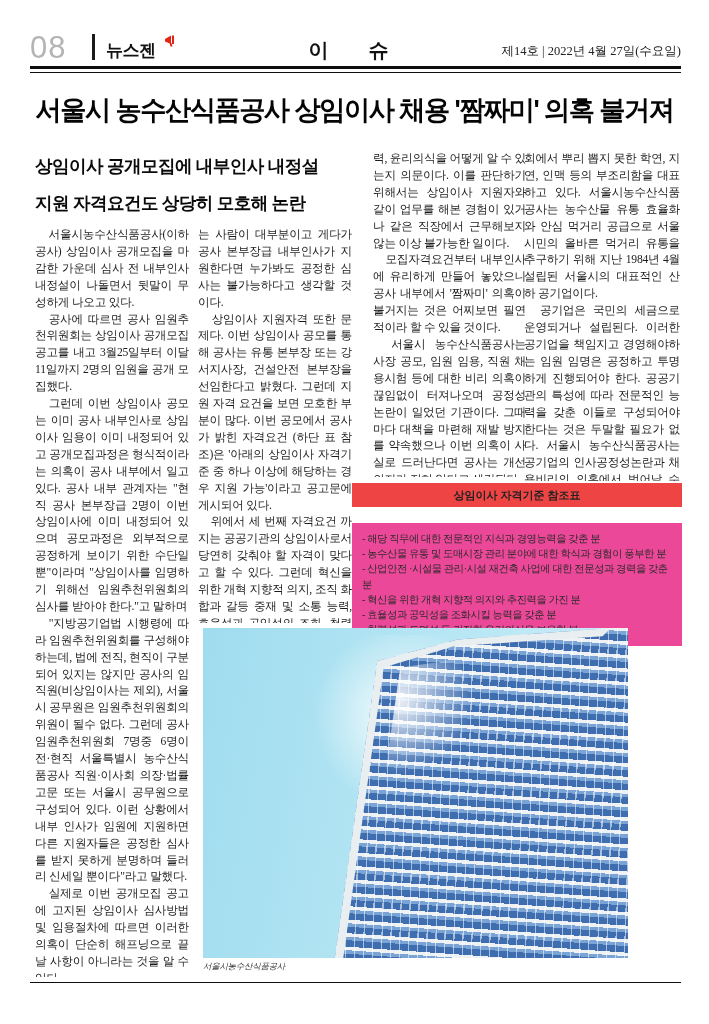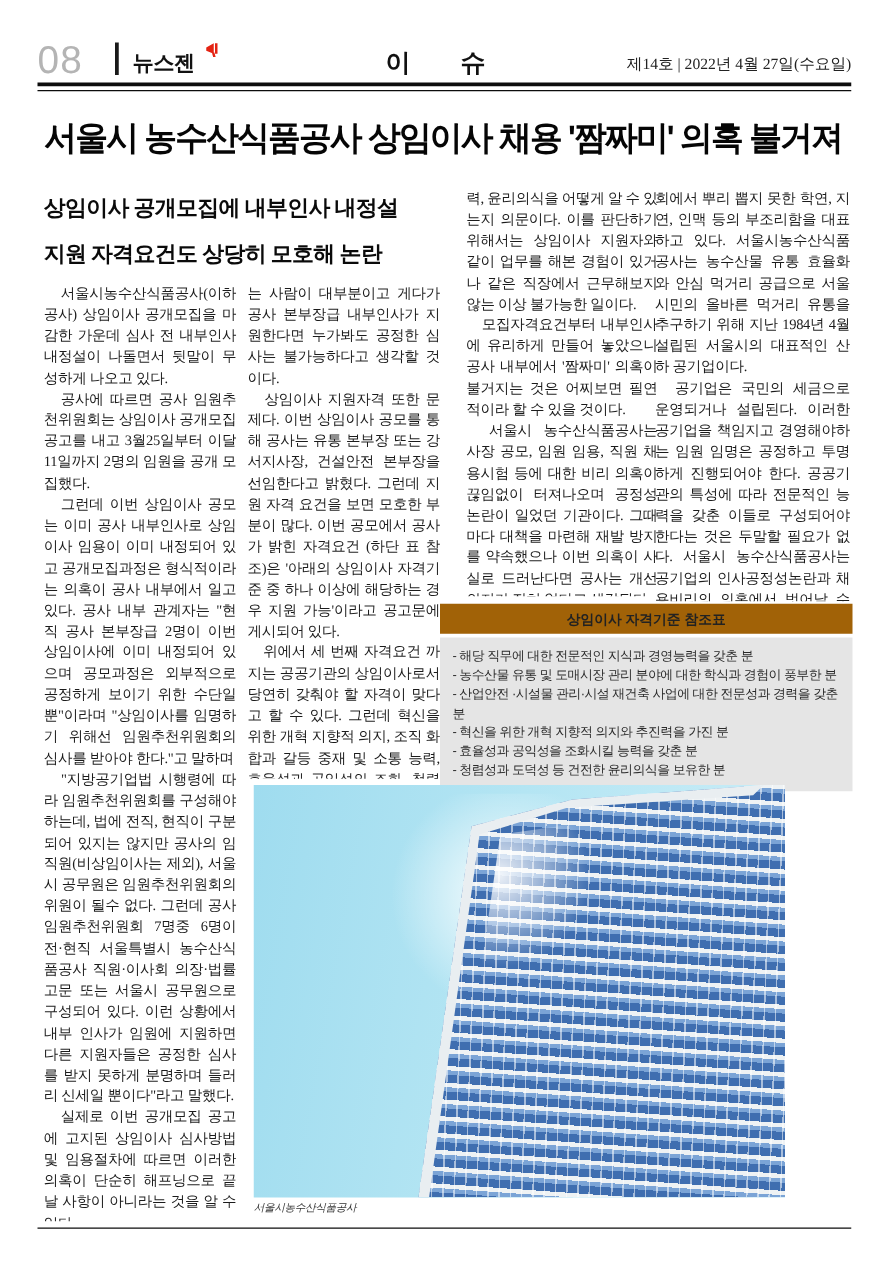--- a/index.html
+++ b/index.html
@@ -36,24 +36,24 @@
   .col { position:absolute; overflow:hidden; font-size:11.6px; line-height:16.9px;
          letter-spacing:-0.2px; color:#1b1b1b; }
   .col p { text-align:justify; margin:0; }
   #col1 { left:35px;  top:227px; width:154px; height:750px; }
   #col2 { left:198px; top:227px; width:154px; height:396px; }
   #col3 { left:361px; top:151px; width:153px; height:326px;margin-left:12px; }
   #col4 { left:524px; top:151px; width:156px; height:330px; }
 
   
   .qual-table { position:absolute; left:352px; top:483px; width:330px; }
-  .qual-header { background:#a16207; text-align:center; font-family:"Liberation Sans",sans-serif;
+  .qual-header { background:#ef4444; text-align:center; font-family:"Liberation Sans",sans-serif;
                  font-size:11px; font-weight:700; color:#222; padding:5px 0 4px; }
-  .qual-body { margin-top:3px; background:#e5e5e5; padding:8px 10px 9px;
-               font-family:Liberation Sans, sans-serif; font-size:10.3px; color:#2a2a2a; }
+  .qual-body { margin-top:16px; background:#ec4899; padding:8px 10px 9px;
+               font-family:Liberation Serif, serif; font-size:10.3px; color:#2a2a2a; }
   .qual-body p { line-height:15.2px; text-align:left; letter-spacing:-0.4px; }
 
   
   .photo { position:absolute; left:203px; top:628px; width:425px; height:330px; overflow:hidden;
            background:linear-gradient(100deg,#9fdcef 0%,#b4e5f3 45%,#cdeef8 100%); }
   .sun { position:absolute; left:20%; top:2%; width:55%; height:55%;
          background:radial-gradient(circle at 50% 45%, rgba(255,255,255,0.95) 0%,
                     rgba(255,255,255,0.65) 18%, rgba(255,255,255,0) 60%); }
   .tower { position:absolute; left:0; top:0; width:100%; height:100%;
            clip-path:polygon(41% 10%, 60% 3.5%, 96% 0%, 100% 0%, 100% 100%, 31% 100%);

